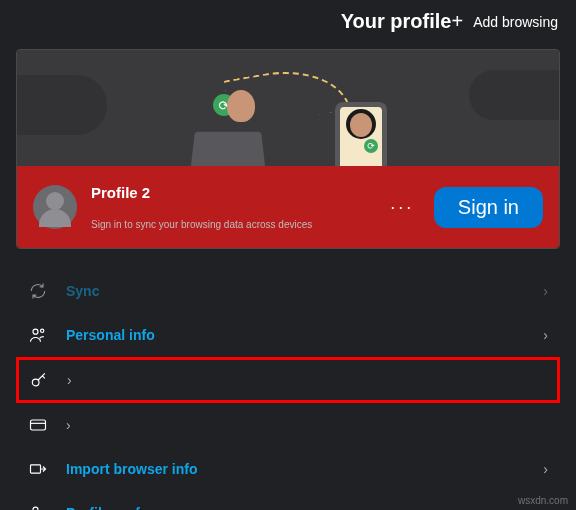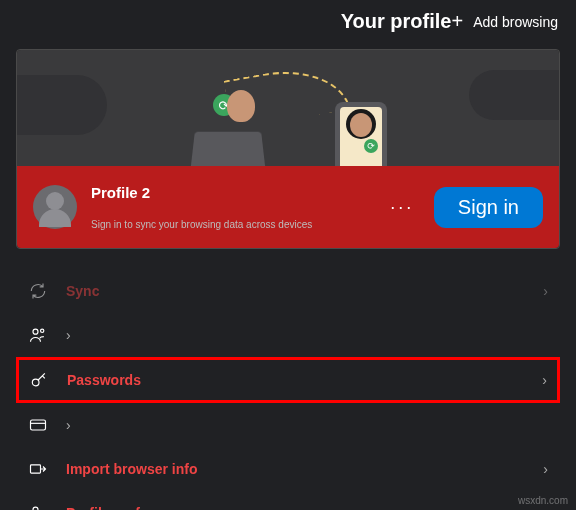--- a/index.html
+++ b/index.html
@@ -259,21 +259,21 @@
       width: 20px;
       height: 20px;
       stroke: #fff;
       fill: none;
       stroke-width: 1.4;
     }
     .menu-label {
       flex: 1;
       font-size: 14px;
       font-weight: 600;
-      color: #ef4444;
+      color: #0ea5e9;
     }
     .chevron {
       color: #aaa;
       font-size: 14px;
     }
     .highlight {
       border: 3px solid #ff0000;
       margin: 0 -10px;
       padding: 10px 10px;
     }
@@ -341,31 +341,31 @@
 
   <div class="menu-item">
     <span class="menu-icon">
       <svg viewBox="0 0 24 24">
           <circle cx="9" cy="8" r="3"></circle>
           <path d="M3 20c0-3 3-5 6-5s6 2 6 5"></path>
           <circle cx="17" cy="7" r="2"></circle>
           <path d="M14 16c1-2 3-2 5-2"></path>
         </svg>
     </span>
+    <span class="menu-label">Personal info</span>
     <span class="chevron">›</span>
   </div>
 
   <div class="menu-item highlight">
     <span class="menu-icon">
       <svg viewBox="0 0 24 24">
           <circle cx="8" cy="15" r="4"></circle>
           <path d="M11 12l8-8M16 7l3 3"></path>
         </svg>
     </span>
-    <span class="menu-label">Passwords</span>
     <span class="chevron">›</span>
   </div>
 
   <div class="menu-item">
     <span class="menu-icon">
       <svg viewBox="0 0 24 24">
           <rect x="3" y="6" width="18" height="12" rx="2"></rect>
           <path d="M3 10h18"></path>
         </svg>
     </span>

